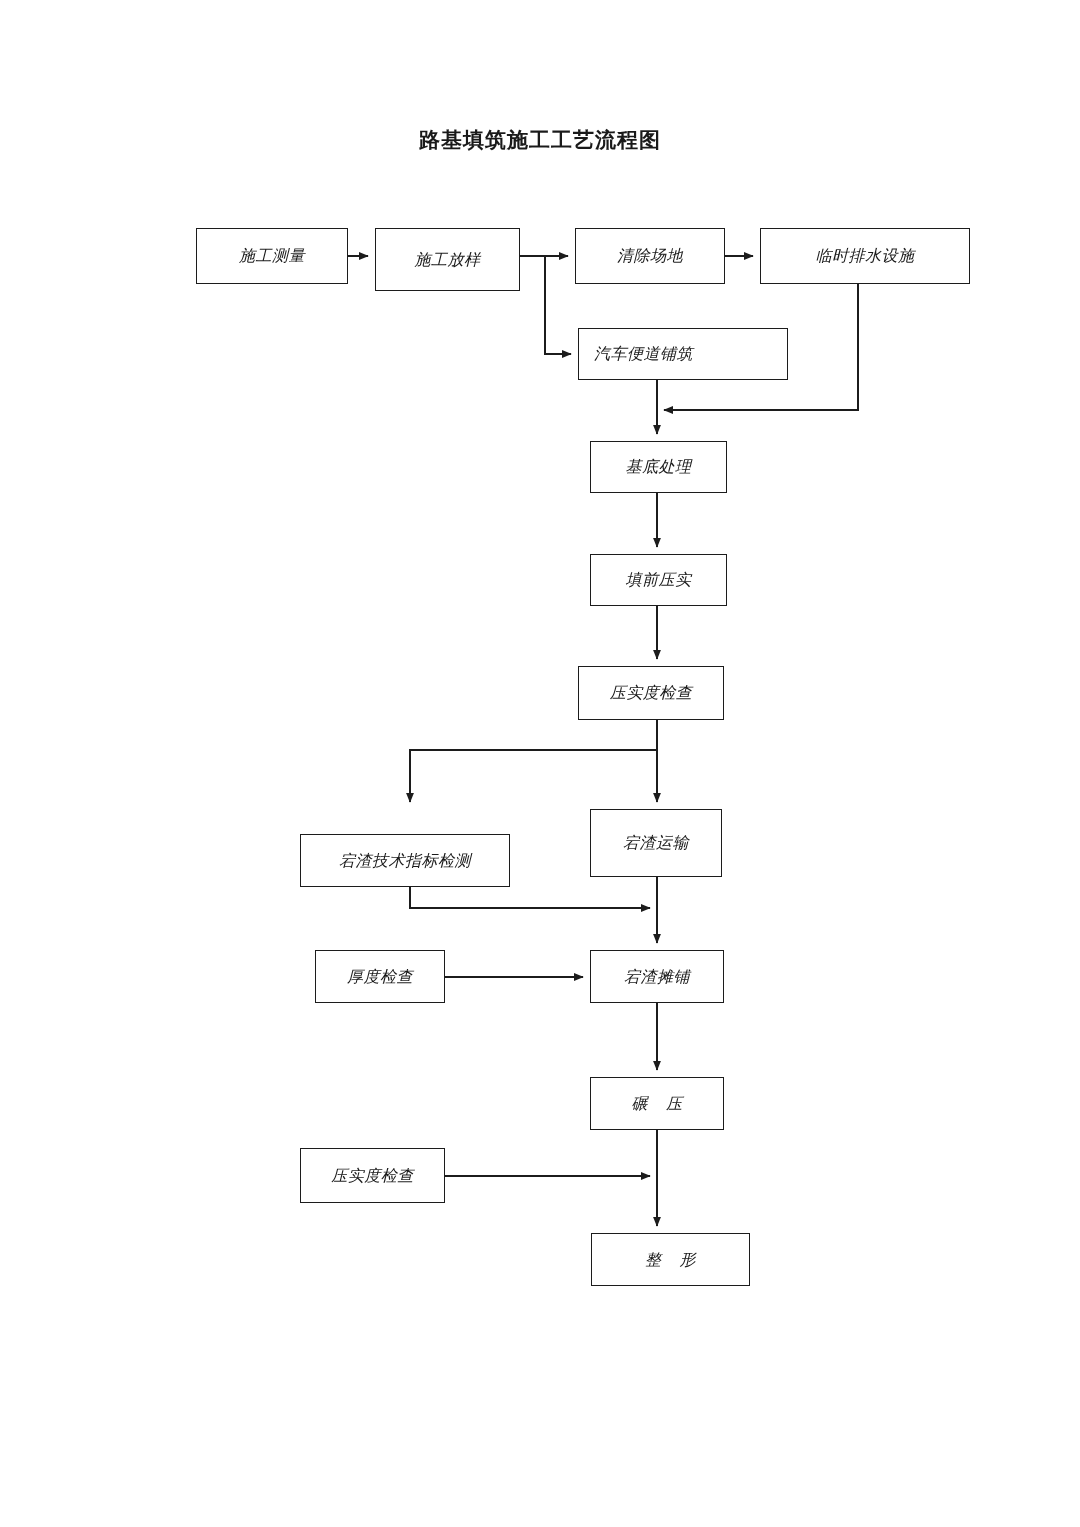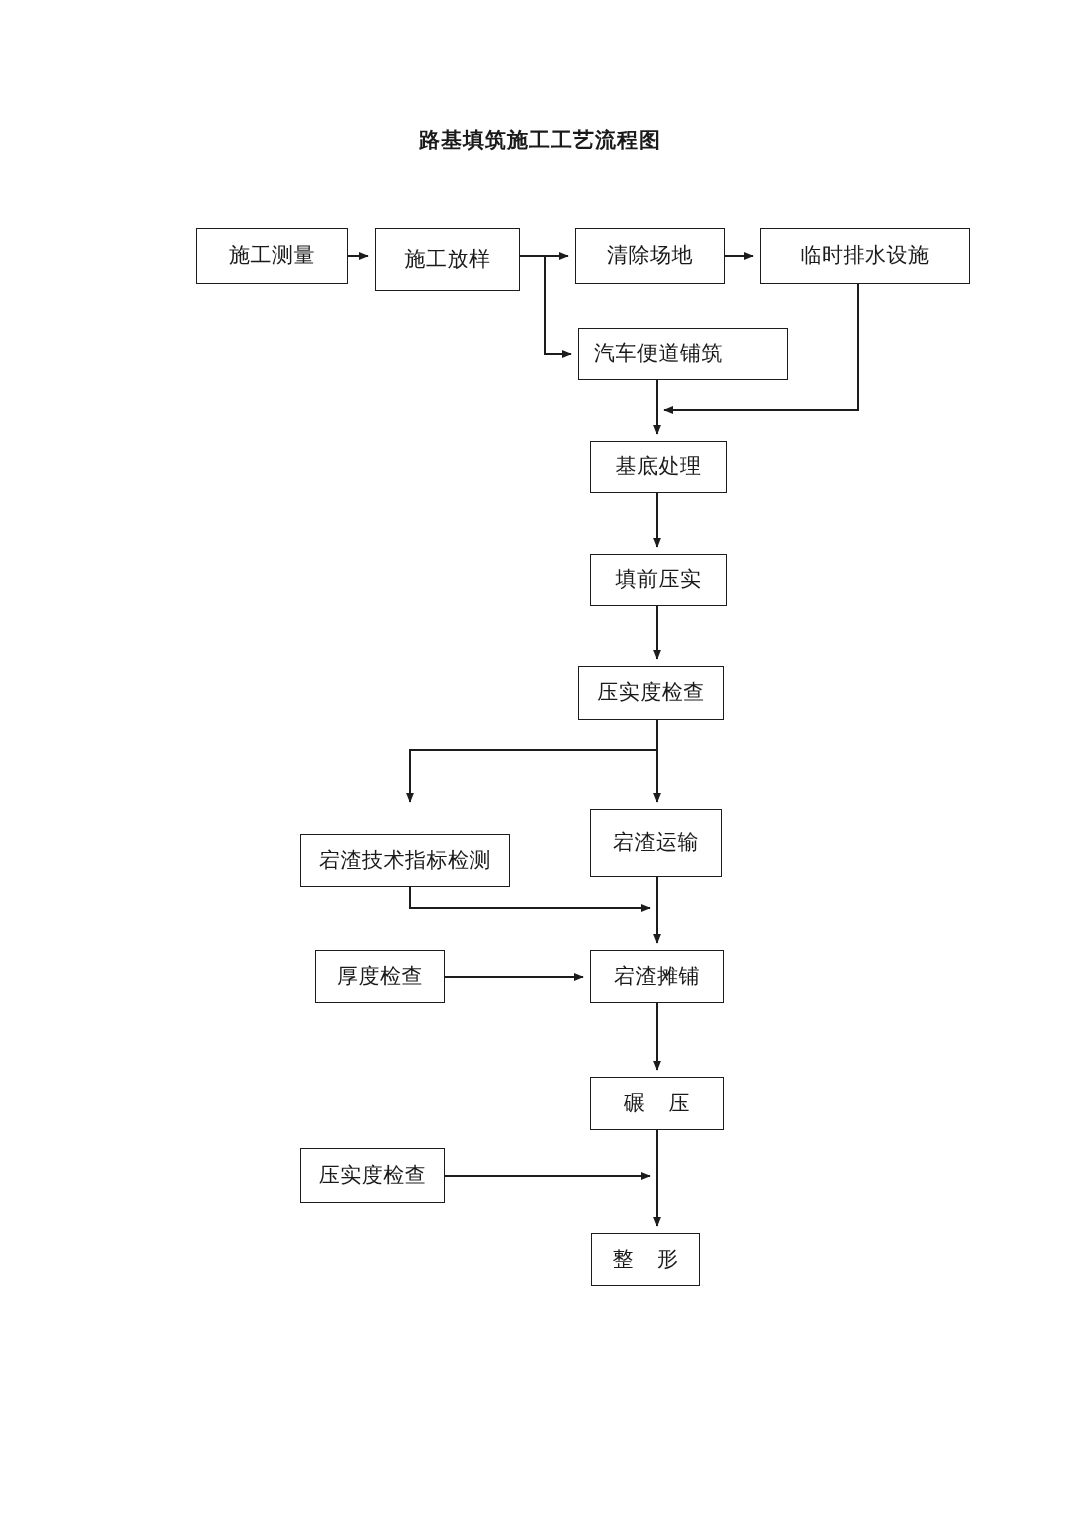--- a/index.html
+++ b/index.html
@@ -30,24 +30,25 @@
     font-weight: bold;
   }
   .node {
     position: absolute;
     box-sizing: border-box;
     border: 1.6px solid #1c1c1c;
     background: #ffffff;
     display: flex;
     align-items: center;
     justify-content: center;
-    font-size: 21px;
+    font-size: 16px;
     color: #1a1a1a;
     letter-spacing: 0.5px;
     line-height: 1.2;
+    font-style: italic;
   }
   .node.left-align {
     justify-content: flex-start;
     padding-left: 15px;
   }
   .node .label {
     display: block;
     white-space: pre;
   }
   #edges {
@@ -144,18 +145,18 @@
       </div>
       <div class="node" style="left: 590px; top: 950px; width: 134px; height: 53px;">
         <span class="label">宕渣摊铺</span>
       </div>
       <div class="node" style="left: 590px; top: 1077px; width: 134px; height: 53px;">
         <span class="label">碾    压</span>
       </div>
       <div class="node" style="left: 300px; top: 1148px; width: 145px; height: 55px;">
         <span class="label">压实度检查</span>
       </div>
-      <div class="node" style="left: 591px; top: 1233px; width: 109px; height: 53px;">
+      <div class="node" style="left: 591px; top: 1233px; width: 159px; height: 53px;">
         <span class="label">整    形</span>
       </div>
     </div>
 
 </div>
 
 </body></html>

